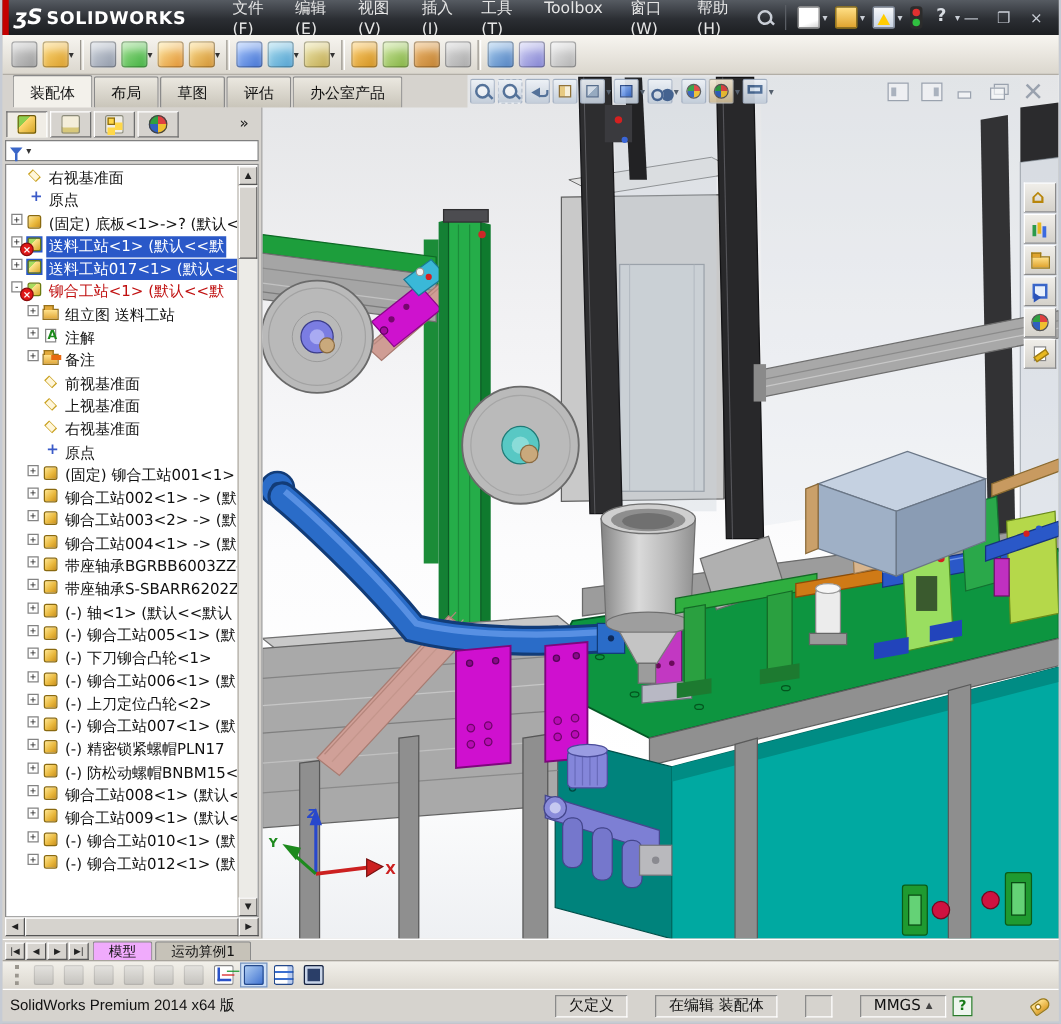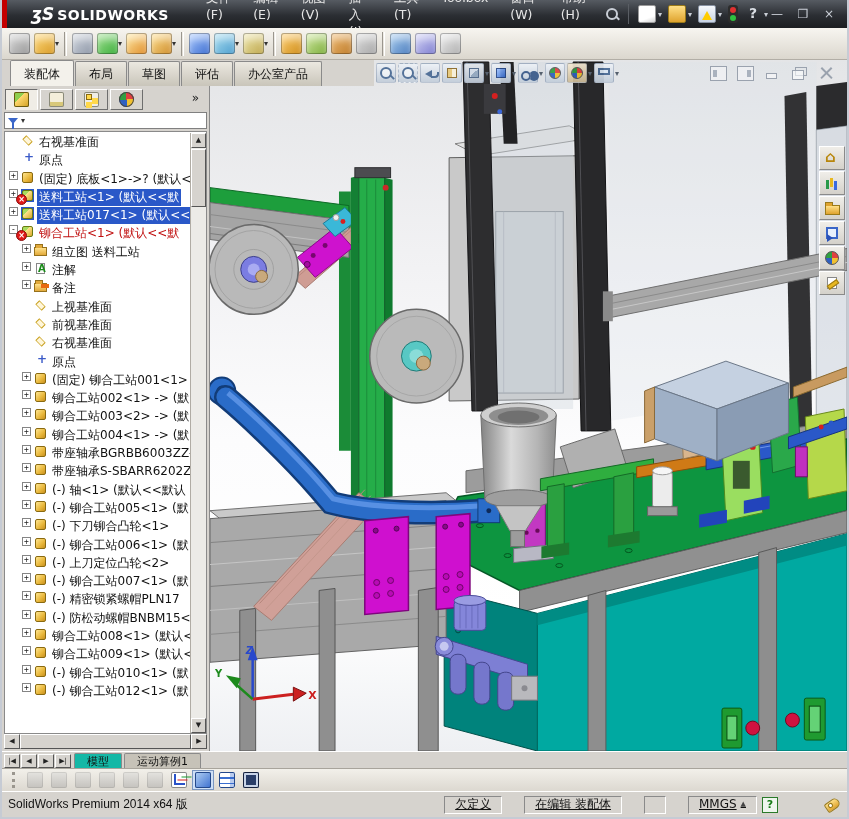--- a/index.html
+++ b/index.html
@@ -4,21 +4,21 @@
 <style>
   html,body{margin:0;padding:0;background:#9aa0a8;}
   *{box-sizing:border-box;}
   .app{position:relative;width:849px;height:819px;background:#d6d3ce;overflow:hidden;
        font-family:"DejaVu Sans",sans-serif;font-size:12px;color:#111;
        border-left:2px solid #c6cbd4;border-right:2px solid #c6cbd4;border-bottom:2px solid #c6cbd4;}
   
   .titlebar{position:absolute;top:0;left:-2px;right:-2px;height:28px;display:flex;align-items:center;
             background:linear-gradient(#565b62,#2b2e33 55%,#1c1e21);}
   .red-stripe{width:7px;height:100%;background:#c40000;flex:none;}
-  .logo{display:flex;align-items:baseline;margin-left:24px;flex:none;text-align:center;}
+  .logo{display:flex;align-items:baseline;margin-left:4px;flex:none;text-align:center;}
   .logo-mark{color:#fff;font-style:italic;font-weight:bold;font-size:17px;margin-right:3px;}
   .logo-text{color:#fff;font-weight:bold;font-size:14px;letter-spacing:.5px;}
   .menus{display:flex;gap:0;margin-left:26px;padding:0;list-style:none;}
   .menus li{padding:4px 11px;color:#e6e6e6;font-size:12.5px;cursor:default;}
   .tb-search{width:16px;height:16px;position:relative;margin-left:6px;flex:none;}
   .tb-search::before{content:"";position:absolute;left:2px;top:2px;width:8px;height:8px;border:2px solid #c9ced6;border-radius:50%;}
   .tb-search::after{content:"";position:absolute;left:11px;top:11px;width:5px;height:2px;background:#c9ced6;transform:rotate(45deg);}
   .q-sep{width:1px;height:20px;background:#5a5e64;margin:0 8px;}
   .quickbar{display:flex;align-items:center;gap:4px;}
   .q-item{display:flex;align-items:center;gap:2px;padding:1px;}
@@ -138,21 +138,21 @@
   .sbtn{height:15px;border:1px solid;border-color:#fff #555 #555 #fff;background:#d6d3ce;font-size:7px;line-height:13px;text-align:center;color:#222;}
   .sbtn.down{position:absolute;bottom:0;left:0;right:0;}
   .vthumb{position:absolute;top:16px;left:0;right:0;height:58px;border:1px solid;border-color:#fff #555 #555 #fff;background:#d6d3ce;}
   .hscroll{position:absolute;left:2px;right:2px;bottom:2px;height:15px;background:#ecebe7;display:flex;}
   .hscroll .sbtn{width:16px;height:15px;flex:none;}
   .hthumb{flex:1;margin-right:0;border:1px solid;border-color:#fff #555 #555 #fff;background:#d6d3ce;}
   
   .bottom-tabs{position:absolute;left:0;right:0;bottom:49px;height:17px;background:#d6d3ce;display:flex;align-items:flex-end;padding-left:2px;border-top:1px solid #fff;}
   .bnav{width:16px;height:14px;border:1px solid;border-color:#fff #555 #555 #fff;background:#d6d3ce;font-size:7px;line-height:12px;text-align:center;color:#222;margin-right:1px;}
   .btab{padding:1px 12px;border:1px solid #8a8a8a;border-bottom:none;border-radius:2px 2px 0 0;background:#c6c2b8;font-size:11px;height:15px;line-height:13px;margin-left:2px;}
-  .btab.active{background:#14b8a6;}
+  .btab.active{background:#f0abfc;}
   .motion-bar{position:absolute;left:0;right:0;bottom:26px;height:23px;background:linear-gradient(#f2f0ea,#dcd8d0);border-top:1px solid #a8a49c;display:flex;align-items:center;gap:2px;padding-left:10px;}
   .motion-bar::before{content:"";width:3px;height:16px;border-left:3px dotted #9a968e;margin-right:4px;}
   .m-item{width:22px;height:20px;display:flex;align-items:center;justify-content:center;border:1px solid transparent;}
   .m-item.pressed{border-color:#7a96c0;background:#cfe0f6;}
   .m-item.off{opacity:.4;filter:grayscale(1);}
   .mico{width:16px;height:16px;border-radius:2px;background:linear-gradient(#d6d6d6,#9e9e9e);box-shadow:inset 0 0 0 1px rgba(0,0,0,.25);position:relative;}
   [data-name="graph-results-icon"] .mico{background:#fff;box-shadow:inset 0 0 0 1px #888;}
   [data-name="graph-results-icon"] .mico::before{content:"";position:absolute;left:3px;top:2px;bottom:3px;width:2px;background:#2a52c8;}
   [data-name="graph-results-icon"] .mico::after{content:"";position:absolute;left:3px;bottom:3px;right:2px;height:2px;background:#2a52c8;box-shadow:3px -4px 0 -0.5px #d42020,7px -7px 0 -0.5px #1d9a30;}
   [data-name="model-mode-icon"] .mico{background:linear-gradient(135deg,#b4d2f4,#3a6ecf);box-shadow:inset 0 0 0 1px #24488a;}
@@ -696,26 +696,26 @@
               <span class="tlabel" data-name="tree-item-label">注解</span>
             </div>
             <div class="trow" data-name="tree-item" data-icon="notes" style="--lvl: 1;">
               <span class="exp" data-name="expand-toggle">+</span>
               <span class="tico" data-name="tree-item-icon"></span>
               <span class="tlabel" data-name="tree-item-label">备注</span>
             </div>
             <div class="trow" data-name="tree-item" data-icon="plane" style="--lvl: 1;">
               <span class="exp" data-name="expand-toggle"></span>
               <span class="tico" data-name="tree-item-icon"></span>
-              <span class="tlabel" data-name="tree-item-label">上视基准面</span>
+              <span class="tlabel" data-name="tree-item-label">前视基准面</span>
             </div>
             <div class="trow" data-name="tree-item" data-icon="plane" style="--lvl: 1;">
               <span class="exp" data-name="expand-toggle"></span>
               <span class="tico" data-name="tree-item-icon"></span>
-              <span class="tlabel" data-name="tree-item-label">前视基准面</span>
+              <span class="tlabel" data-name="tree-item-label">上视基准面</span>
             </div>
             <div class="trow" data-name="tree-item" data-icon="plane" style="--lvl: 1;">
               <span class="exp" data-name="expand-toggle"></span>
               <span class="tico" data-name="tree-item-icon"></span>
               <span class="tlabel" data-name="tree-item-label">右视基准面</span>
             </div>
             <div class="trow" data-name="tree-item" data-icon="origin" style="--lvl: 1;">
               <span class="exp" data-name="expand-toggle"></span>
               <span class="tico" data-name="tree-item-icon"></span>
               <span class="tlabel" data-name="tree-item-label">原点</span>
@@ -879,21 +879,21 @@
         <span class="mico" data-name="motion-icon"></span>
       </div>
       <div class="m-item" data-name="screen-capture-icon">
         <span class="mico" data-name="motion-icon"></span>
       </div>
     </div>
 
   <div class="statusbar" data-name="status-bar">
     <span class="sb-left" data-name="status-version-text">SolidWorks Premium 2014 x64 版</span>
     <div class="sb-cells" data-name="status-cells">
-      <span style="display:flex;gap:22px;text-decoration:underline;">
+      <span style="display:flex;gap:22px;">
 
       <span class="scell" data-name="status-cell">
             <span>欠定义</span>
 
           </span>
           <span class="scell" data-name="status-cell">
             <span>在编辑 装配体</span>
 
           </span>
           <span class="scell" data-name="status-cell">

